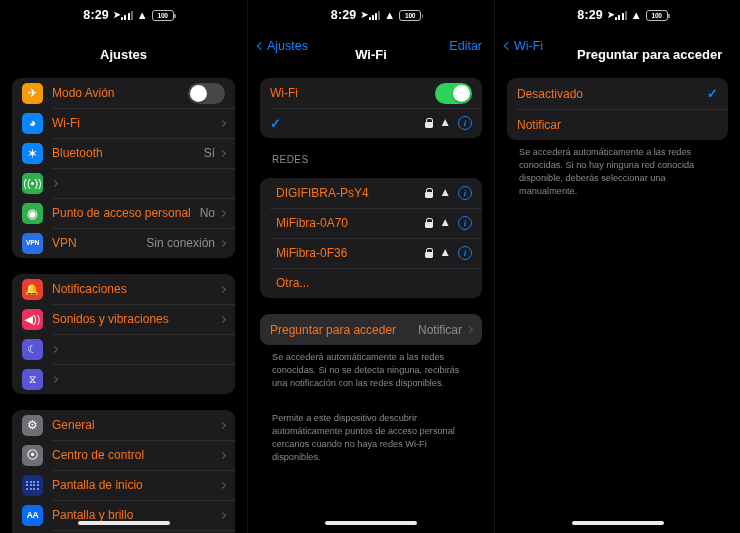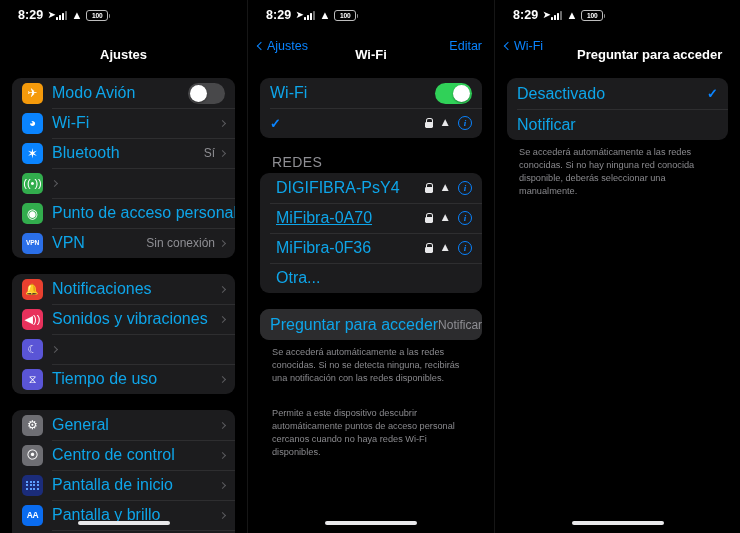--- a/index.html
+++ b/index.html
@@ -14,21 +14,21 @@
   .screens { display:flex; width:740px; height:533px; }
   .panel { position:relative; height:533px; background:#000; overflow:hidden; }
   .panel.p1 { width:247px; }
   .panel.p2 { width:247px; }
   .panel.p3 { width:246px; }
   .panel.p2, .panel.p3 { border-left:1px solid #161616; }
 
   
   .statusbar {
     height:30px; display:flex; align-items:center;
-    justify-content:flex-start; padding:0 14px 0 18px;
+    justify-content:center; padding:0 14px 0 24px;
     color:#fff;
   }
   .sb-left { display:flex; align-items:center; gap:4px; }
   .sb-time { font-size:12.5px; font-weight:bold; letter-spacing:0.1px; }
   .sb-loc { font-size:10px; line-height:1; transform:rotate(0deg); }
   .sb-right { display:flex; align-items:center; gap:4px; }
   .sig { display:flex; align-items:flex-end; gap:1.2px; height:9px; }
   .sig i { display:block; width:2px; background:#fff; border-radius:0.5px; }
   .sig i:nth-child(1){height:3px;} .sig i:nth-child(2){height:5px;}
   .sig i:nth-child(3){height:7px;} .sig i:nth-child(4){height:9px;background:#6b6b6b;}
@@ -79,31 +79,31 @@
   .row + .row::before {
     content:""; position:absolute; left:40px; right:0; top:0;
     height:1px; background:#2e2e30;
   }
   .row.plain + .row.plain::before { left:10px; }
   .icon {
     width:21px; height:21px; border-radius:5px; flex:0 0 21px;
     display:flex; align-items:center; justify-content:center;
     margin-right:9px; color:#fff; font-size:12px; line-height:1;
   }
-  .label { font-size:16px; color:#0ea5e9; flex:1 1 auto; white-space:nowrap; }
+  .label { font-size:12px; color:#f97316; flex:1 1 auto; white-space:nowrap; }
   .value { font-size:12px; color:#8e8e93; margin-right:5px; white-space:nowrap; }
   .chev-r {
     display:inline-block; width:5px; height:5px; flex:0 0 5px;
     border-right:1.7px solid #5a5a5e; border-top:1.7px solid #5a5a5e;
     transform:rotate(45deg);
   }
   .spacer { height:16px; }
   .group-head {
-    font-size:14px; color:#8e8e93; letter-spacing:0.4px;
-    padding:0 0 3px 24px; text-transform:uppercase;
+    font-size:10px; color:#8e8e93; letter-spacing:0.4px;
+    padding:0 0 13px 24px; text-transform:uppercase;
   }
   .footnote {
     font-size:9.2px; line-height:1.42; color:#8a8a8e;
     padding:6px 22px 0 24px;
   }
 
   
   .toggle {
     width:37px; height:21px; border-radius:11px; position:relative;
     flex:0 0 37px; cursor:pointer;
@@ -251,21 +251,20 @@
           <span class="icon g-sound" style="background: rgb(232, 49, 92);">◀))</span>
           <span class="label">Sonidos y vibraciones</span>
           <i class="chev-r"></i>
         </div>
         <div class="row">
           <span class="icon g-moon" style="background: rgb(90, 85, 214);">☾</span>
           <i class="chev-r"></i>
         </div>
         <div class="row">
           <span class="icon g-hour" style="background: rgb(90, 85, 214);">⧖</span>
-          <span class="label">Tiempo de uso</span>
           <i class="chev-r"></i>
         </div>
       </div>
     <div class="spacer"></div>
     <div class="card" id="g3">
         <div class="row">
           <span class="icon g-gear" style="background: rgb(110, 110, 115);">⚙</span>
           <span class="label">General</span>
           <i class="chev-r"></i>
         </div>
@@ -361,21 +360,21 @@
     <div class="card" id="netlist">
         <div class="row plain">
           <span class="label" style="padding-left: 6px;">DIGIFIBRA-PsY4</span>
           <span class="wrow-tail">
             <span class="lock"></span>
             <span class="wsig">▲</span>
             <span class="info">i</span>
           </span>
         </div>
         <div class="row plain">
-          <span class="label" style="padding-left: 6px; text-decoration: underline;">MiFibra-0A70</span>
+          <span class="label" style="padding-left: 6px;">MiFibra-0A70</span>
           <span class="wrow-tail">
             <span class="lock"></span>
             <span class="wsig">▲</span>
             <span class="info">i</span>
           </span>
         </div>
         <div class="row plain">
           <span class="label" style="padding-left: 6px;">MiFibra-0F36</span>
           <span class="wrow-tail">
             <span class="lock"></span>

